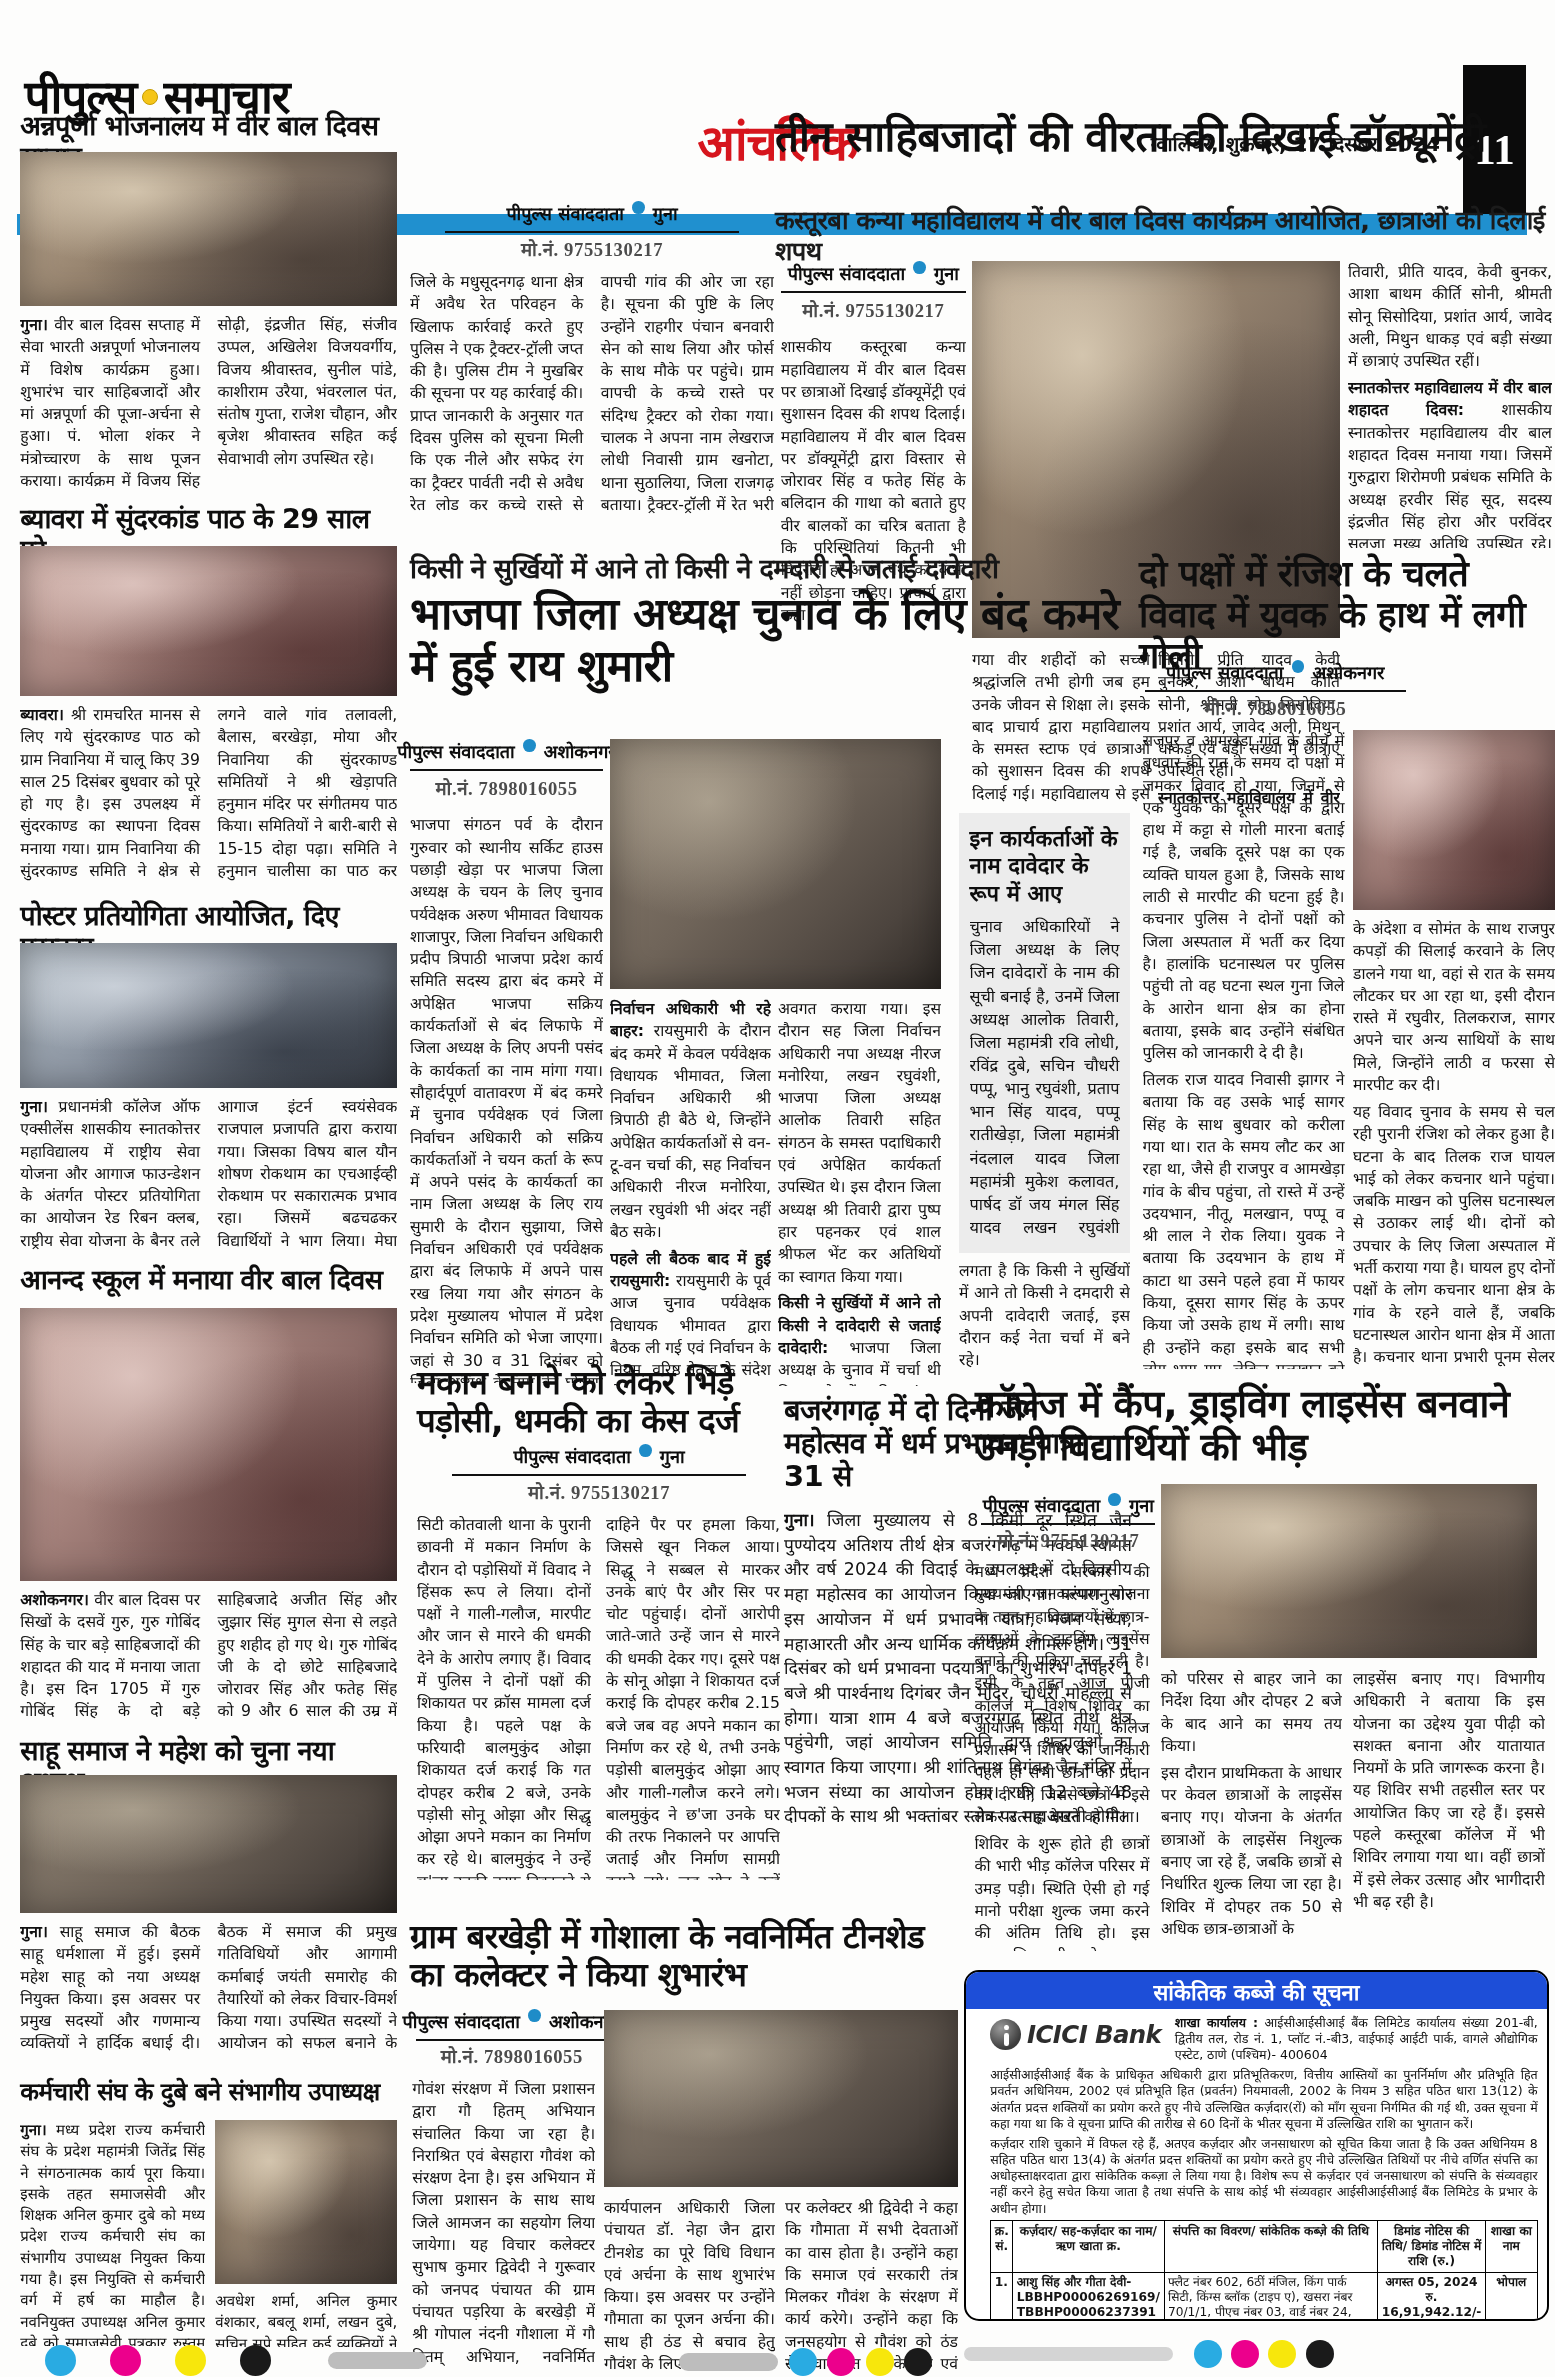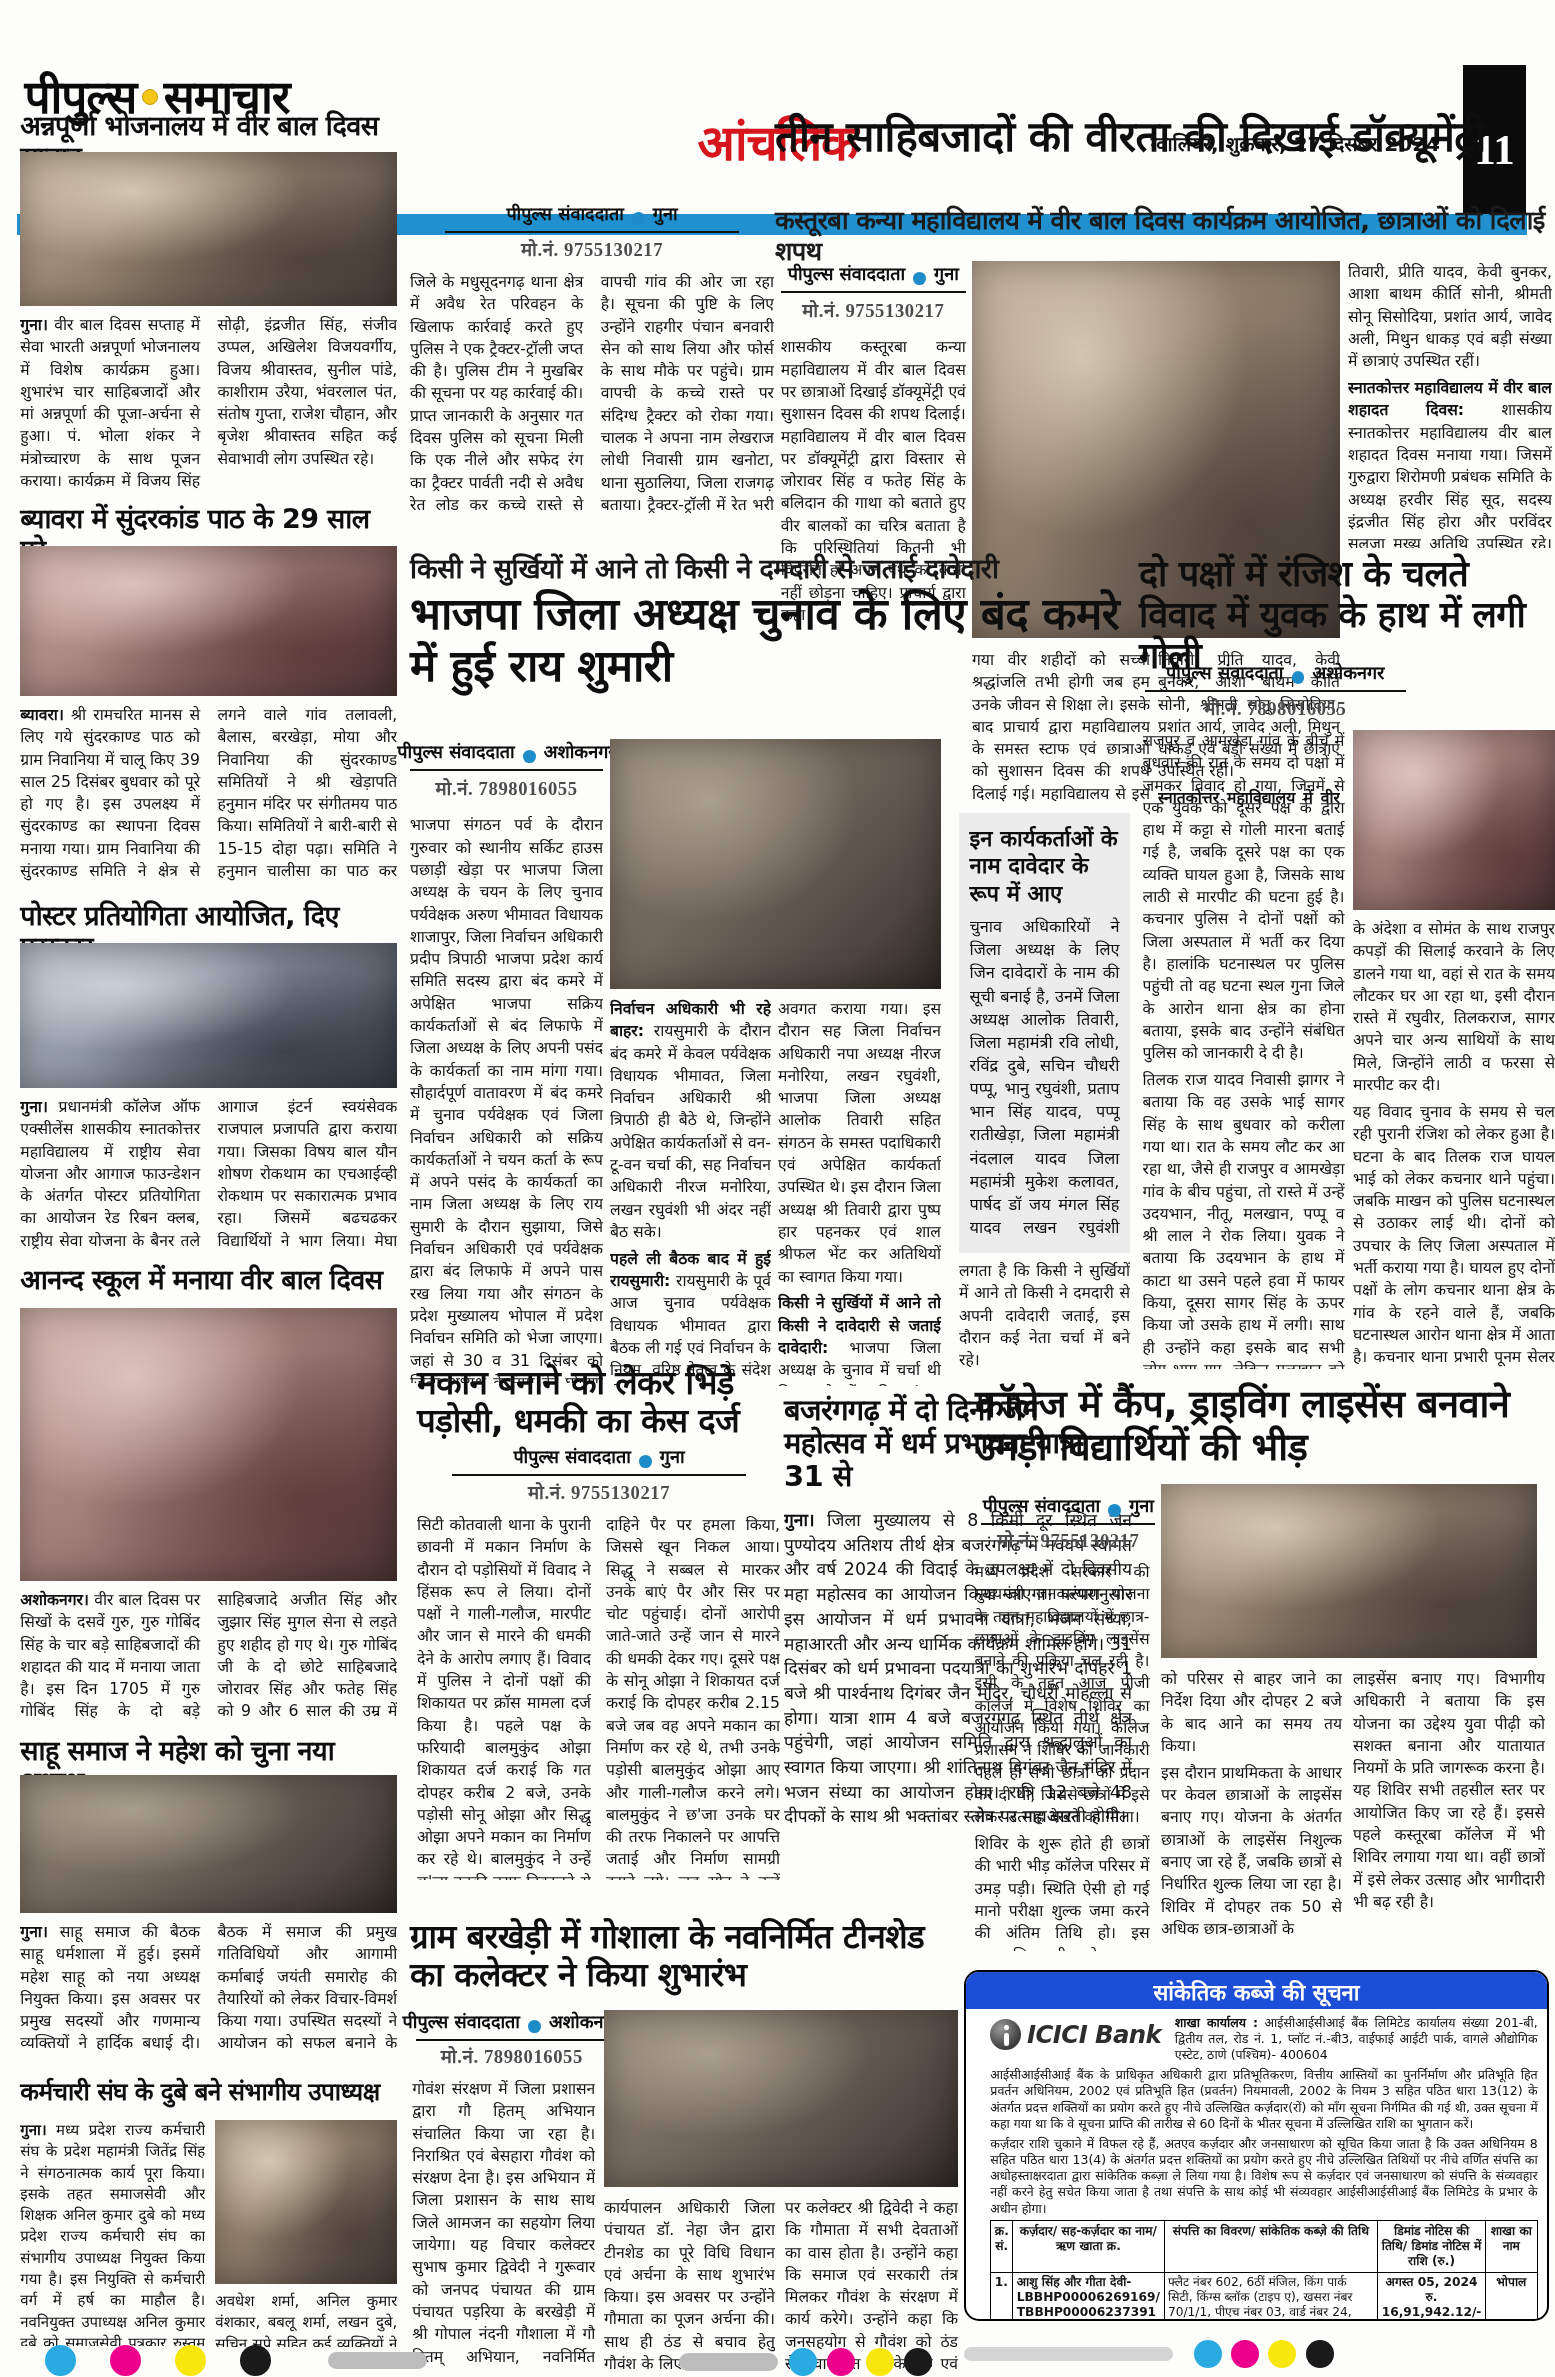--- a/index.html
+++ b/index.html
@@ -7,21 +7,21 @@
         font-family:"DejaVu Sans",sans-serif;color:#141414;}
   .abs{position:absolute;}
   .art{position:absolute;}
   .art > *{position:absolute;}
   .hl{font-weight:700;color:#0e0e0e;line-height:1.14;letter-spacing:-0.6px;margin:0;}
   .s42{font-size:24.4px;} .s47{font-size:27px;}
   .s50{font-size:29px;} .s54{font-size:31px;} .s56{font-size:33px;} .s62{font-size:36px;}
   .s66{font-size:38px;} .s72{font-size:42px;} .s76{font-size:44px;}
   .kicker{font-weight:700;font-size:27px;color:#171717;letter-spacing:-0.6px;margin:0;}
   .subhead{font-weight:700;font-size:25.6px;color:#1b1b1b;letter-spacing:-0.6px;margin:0;line-height:1.2;}
-  .byline{display:flex;align-items:flex-end;justify-content:center;gap:8.1px;font-weight:700;
+  .byline{display:flex;align-items:flex-start;justify-content:center;gap:8.1px;font-weight:700;
           font-size:18px;border-bottom:2.3px solid #111;padding-bottom:5.8px;color:#0d0d0d;white-space:nowrap;}
   .bydot{width:12.8px;height:12.8px;border-radius:50%;background:#1e8cc8;flex:0 0 auto;}
   .phone{text-align:center;font-family:"Liberation Serif",serif;font-weight:700;
          font-size:18.6px;color:#4c4c4c;letter-spacing:0.6px;}
   .bt{font-size:15.7px;line-height:1.42;text-align:justify;color:#101010;overflow:hidden;}
   .bt p{margin:0 0 4.6px 0;}
   .bt b{font-weight:700;}
   .cols2{column-count:2;column-gap:17.4px;}
   .photo{background:
       radial-gradient(ellipse at 30% 25%, rgba(255,244,220,.55), rgba(0,0,0,0) 45%),

